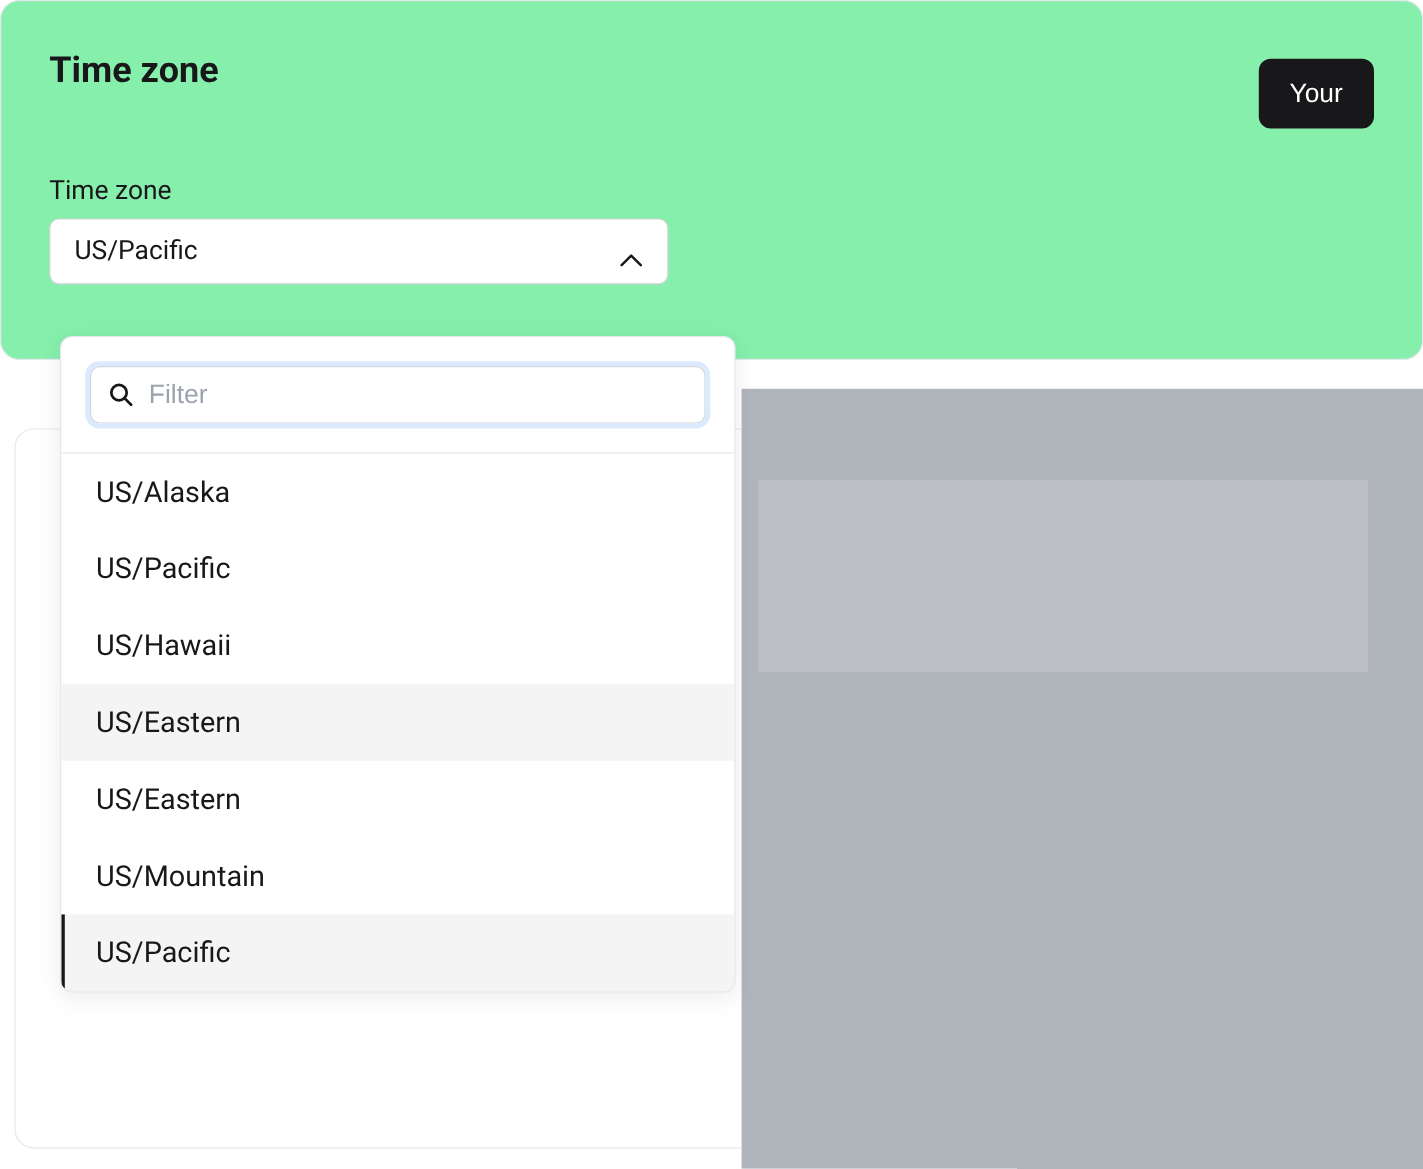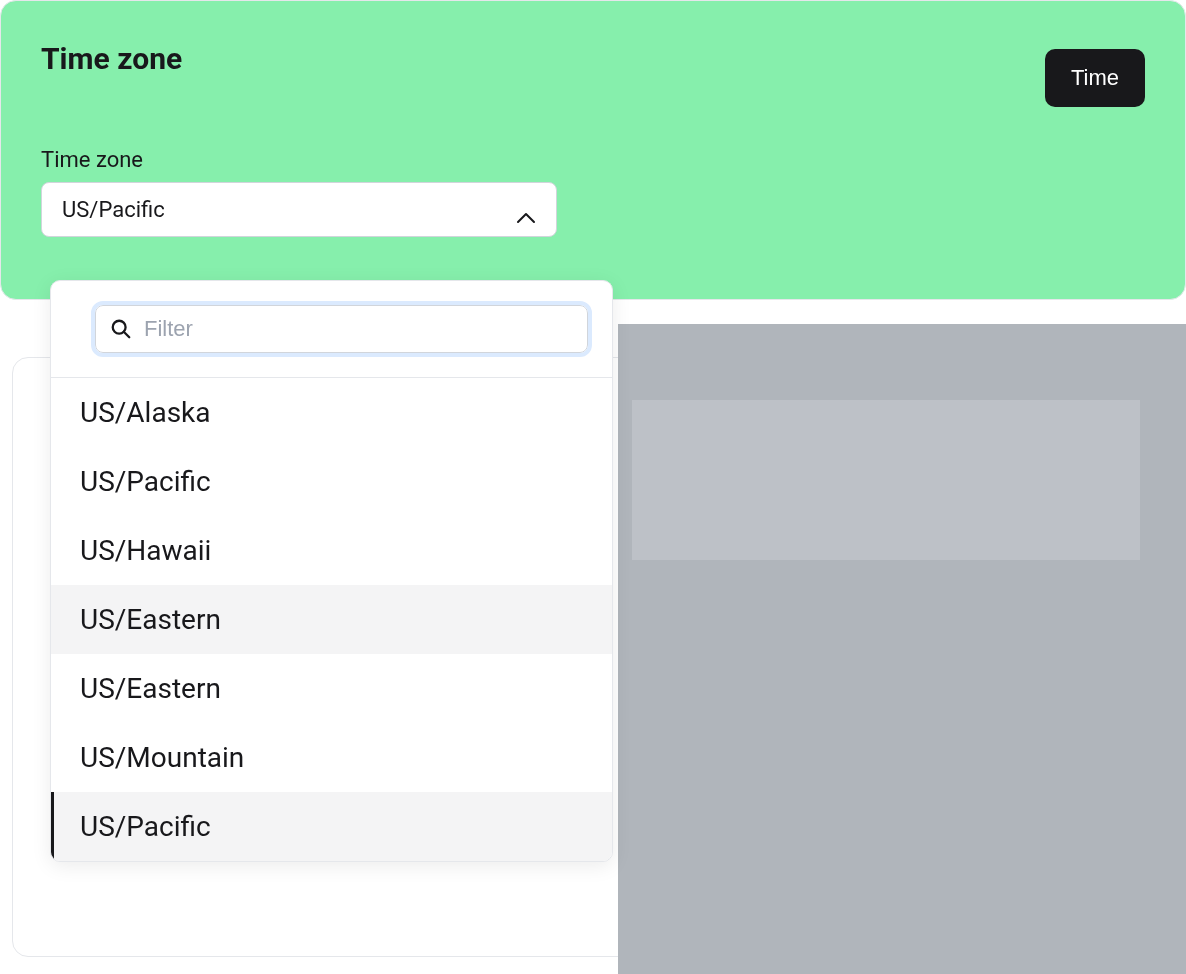--- a/index.html
+++ b/index.html
@@ -114,21 +114,20 @@
     
     .filter-wrapper {
       display: flex;
       align-items: center;
       border: 1px solid #d1d5db;
       border-radius: 8px;
       padding: 10px 14px;
       background: #fff;
       outline: 4px solid #dbeafe;
       outline-offset: 0;
-      margin-left: 20px;
     }
     
     .search-icon {
       width: 22px;
       height: 22px;
       margin-right: 12px;
       flex-shrink: 0;
     }
     
     .search-icon svg {
@@ -149,21 +148,21 @@
       color: #9ca3af;
     }
     
     .options-list {
       max-height: 520px;
       overflow-y: auto;
     }
     
     .option-item {
       padding: 18px 26px;
-      font-size: 28px;
+      font-size: 24px;
       color: #18181b;
       cursor: pointer;
       border-left: 3px solid transparent;
     }
     
     .option-item.hovered {
       background: #f4f4f5;
     }
     
     .option-item.selected {
@@ -210,21 +209,21 @@
 
 <div class="second-card"></div>
 
 <div class="second-card-inner"></div>
 
 <div class="main-card">
   <div class="header-row">
     <div class="header-text">
       <h2 class="card-title">Time zone</h2>
     </div>
-    <button class="save-button">Time</button>
+    <button class="save-button">Your</button>
   </div>
 
   <div>
     <div class="field-label">Time zone</div>
     <div class="select-trigger">
       <span>US/Pacific</span>
       <span class="chevron-icon">
         <svg viewBox="0 0 20 12" fill="none" stroke="#18181b" stroke-width="2" stroke-linecap="round" stroke-linejoin="round">
           <polyline points="2,10 10,2 18,10"></polyline>
         </svg>

